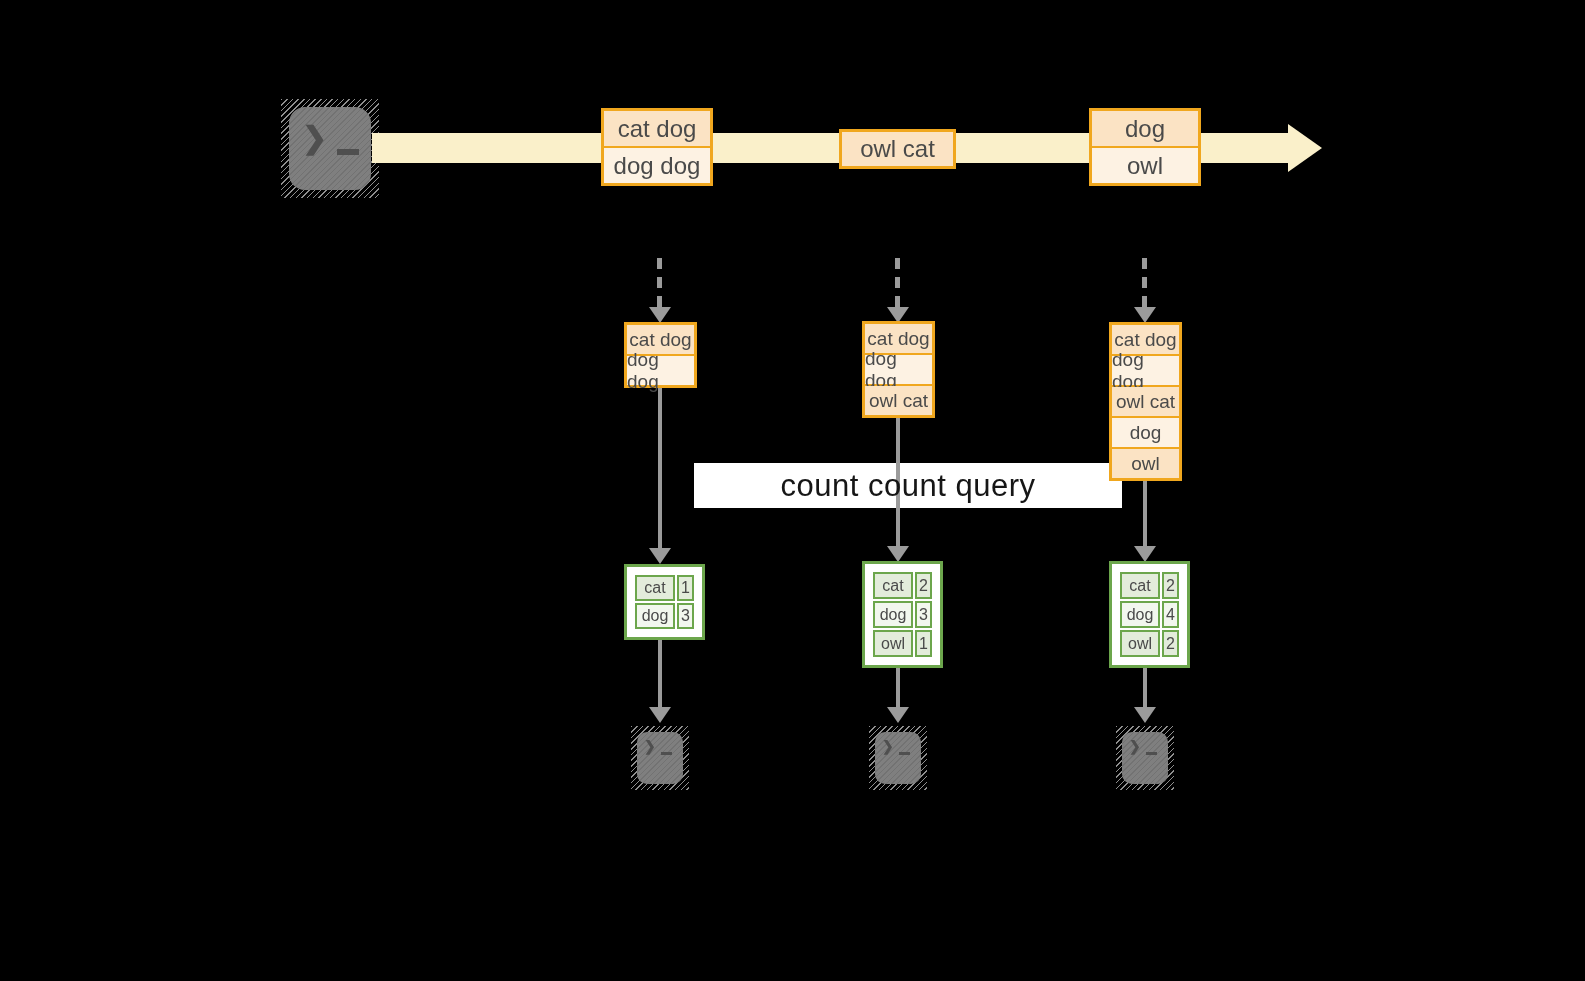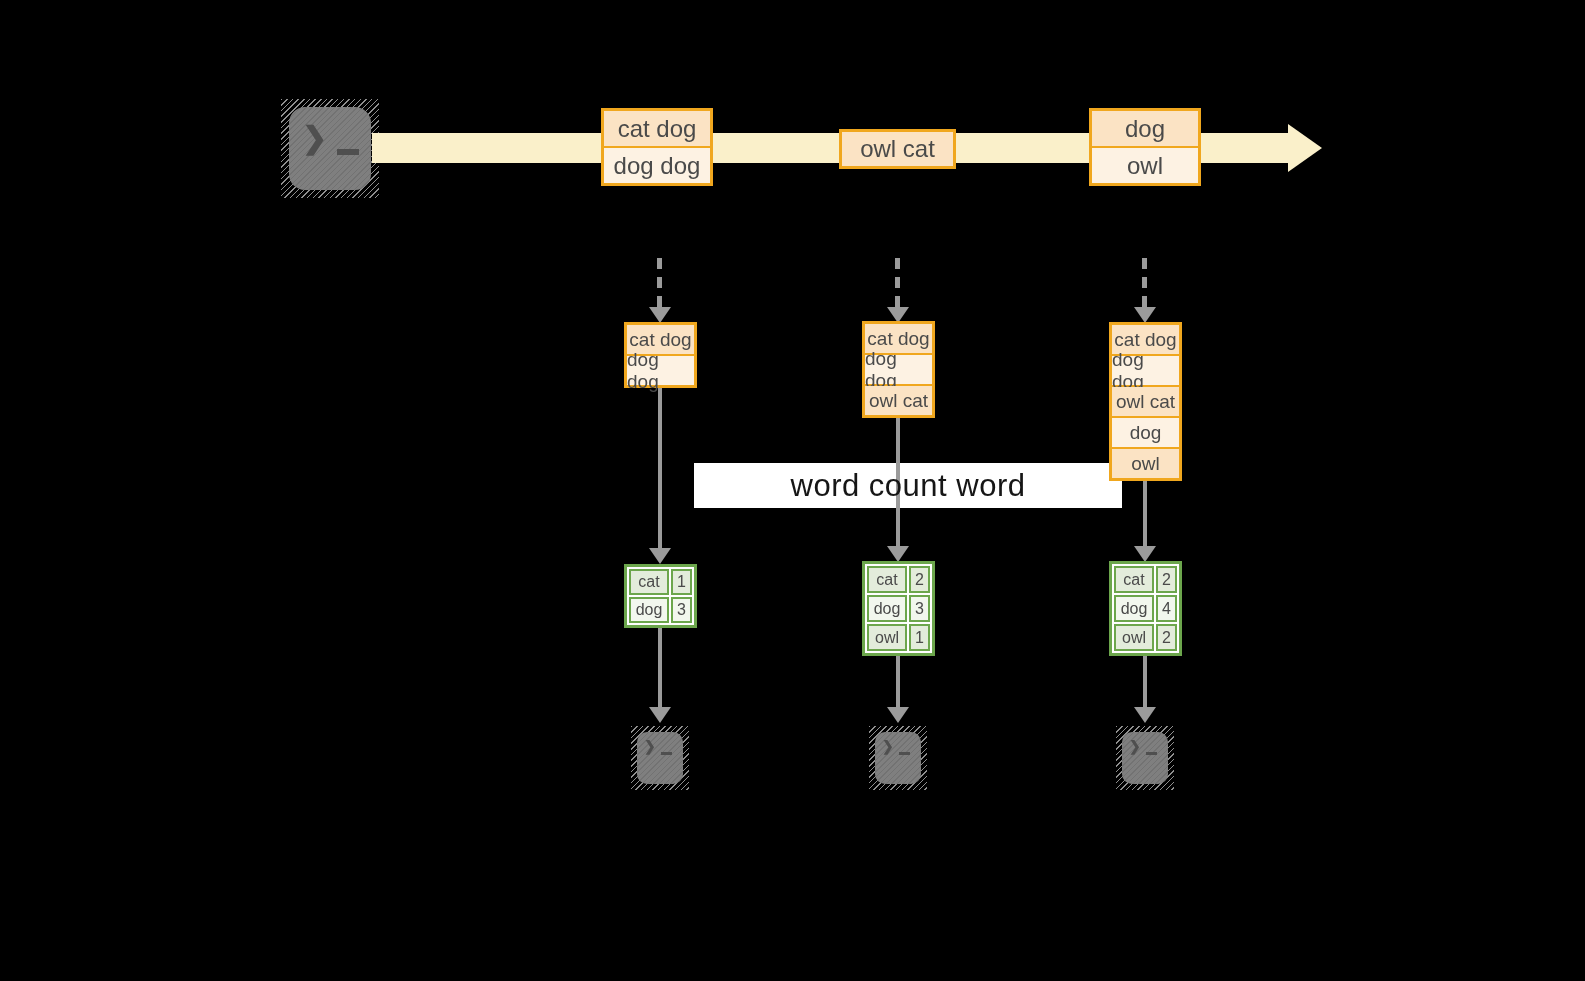--- a/index.html
+++ b/index.html
@@ -44,22 +44,22 @@
          border-right:11px solid transparent;border-top:16px solid var(--gray-line,#9B9B9B);z-index:6;}
 
   
   .band-bg{position:absolute;left:694px;top:463px;width:428px;height:45px;
            background:var(--label-bg,#FFFFFF);z-index:5;}
   .band-text{position:absolute;left:694px;top:463px;width:428px;height:45px;display:flex;
              align-items:center;justify-content:center;font-size:31px;letter-spacing:.5px;
              color:var(--label-text,#161616);z-index:7;}
 
   
-  .gtable{position:absolute;box-sizing:border-box;width:73px;border:3px solid var(--green-border,#6CA64C);
-          background:#fff;padding:2px;display:grid;grid-template-columns:40px 1fr;gap:2px;z-index:8;}
+  .gtable{position:absolute;box-sizing:border-box;width:81px;border:3px solid var(--green-border,#6CA64C);
+          background:#fff;padding:8px;display:grid;grid-template-columns:40px 1fr;gap:2px;z-index:8;}
   .gcell{box-sizing:border-box;border:2px solid var(--green-border,#6CA64C);display:flex;
          align-items:center;justify-content:center;font-size:16px;color:var(--text-dark,#4A4A4A);height:27px;}
   .gt2 .gcell{height:26px;}
   .gcell.dark{background:var(--green-row-dark,#E3ECDB);}
   .gcell.light{background:var(--green-row-light,#F2F7EE);}
 </style>
 </head>
 <body>
 
 <div class="canvas">
@@ -111,21 +111,21 @@
   </div>
 
   <div class="vline" style="left:658px;top:388px;height:160px"></div>
   <div class="ahead" style="left:649px;top:548px"></div>
   <div class="vline" style="left:896px;top:418px;height:128px"></div>
   <div class="ahead" style="left:887px;top:546px"></div>
   <div class="vline" style="left:1143px;top:481px;height:65px"></div>
   <div class="ahead" style="left:1134px;top:546px"></div>
 
   <div class="band-bg"></div>
-  <div class="band-text">word count word</div>
+  <div class="band-text">count count query</div>
 
   <div class="gtable gt2" style="left:624px;top:564px">
     <div class="gcell dark">cat</div>
     <div class="gcell dark">1</div>
     <div class="gcell light">dog</div>
     <div class="gcell light">3</div>
   </div>
   <div class="gtable" style="left:862px;top:561px">
     <div class="gcell dark">cat</div>
     <div class="gcell dark">2</div>

